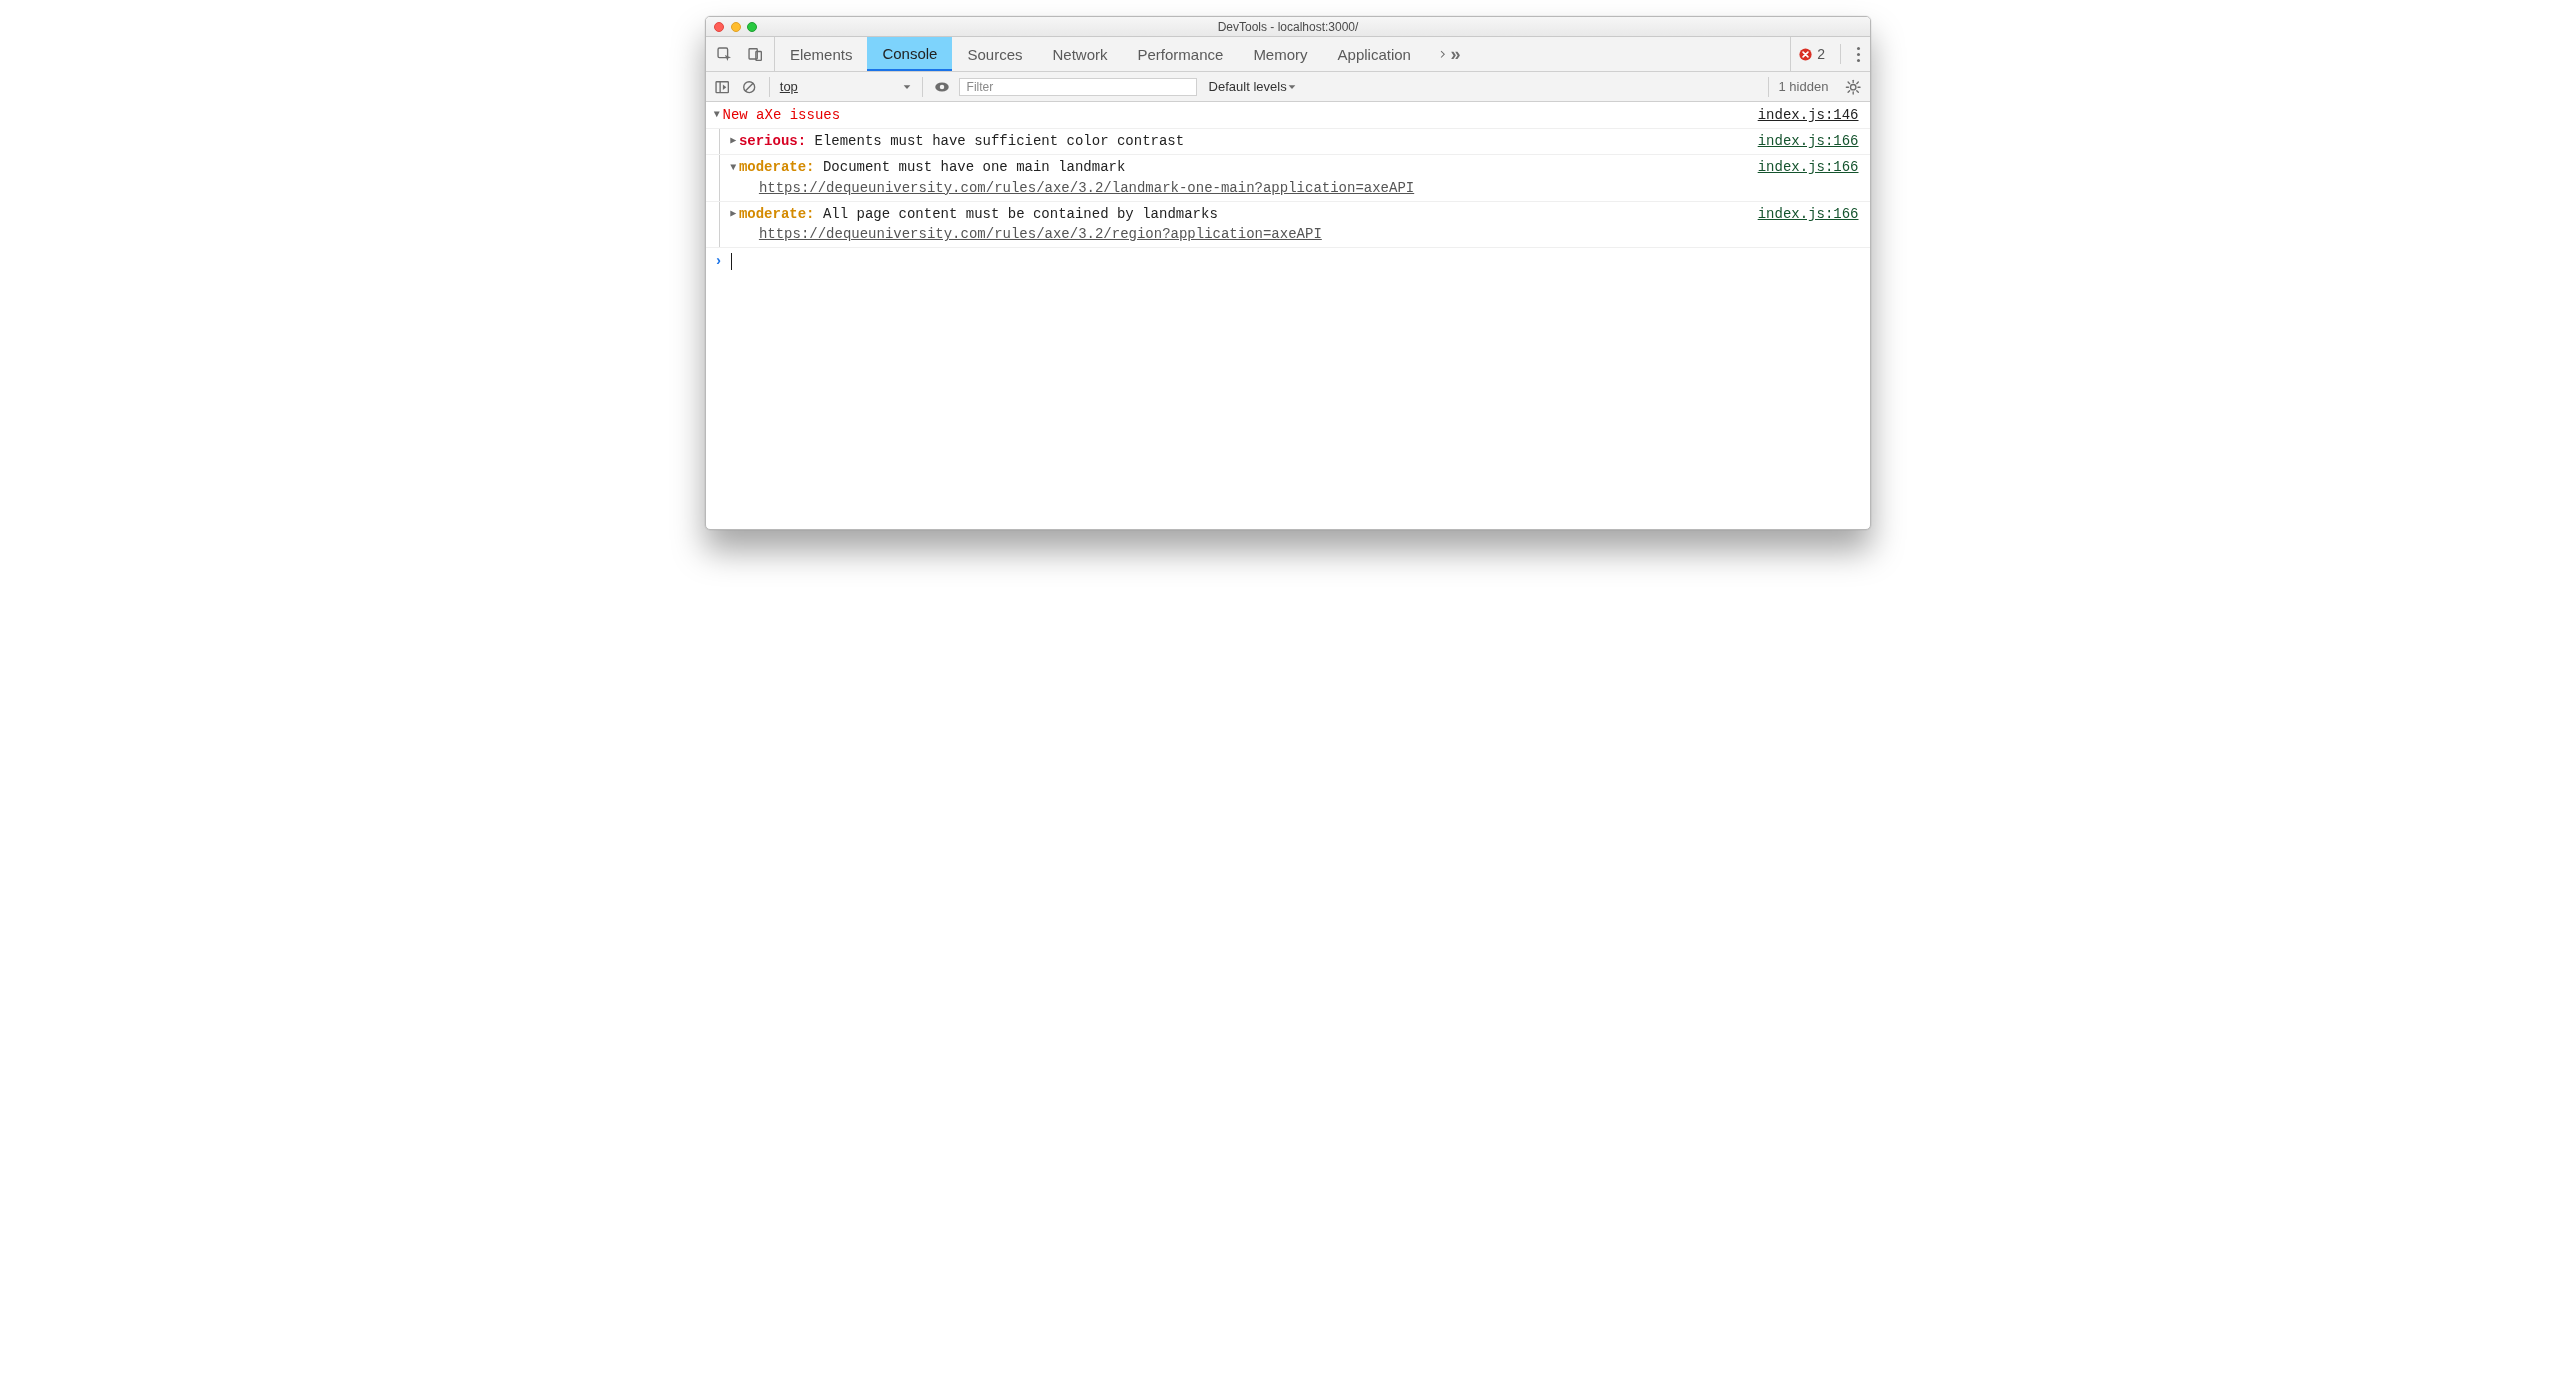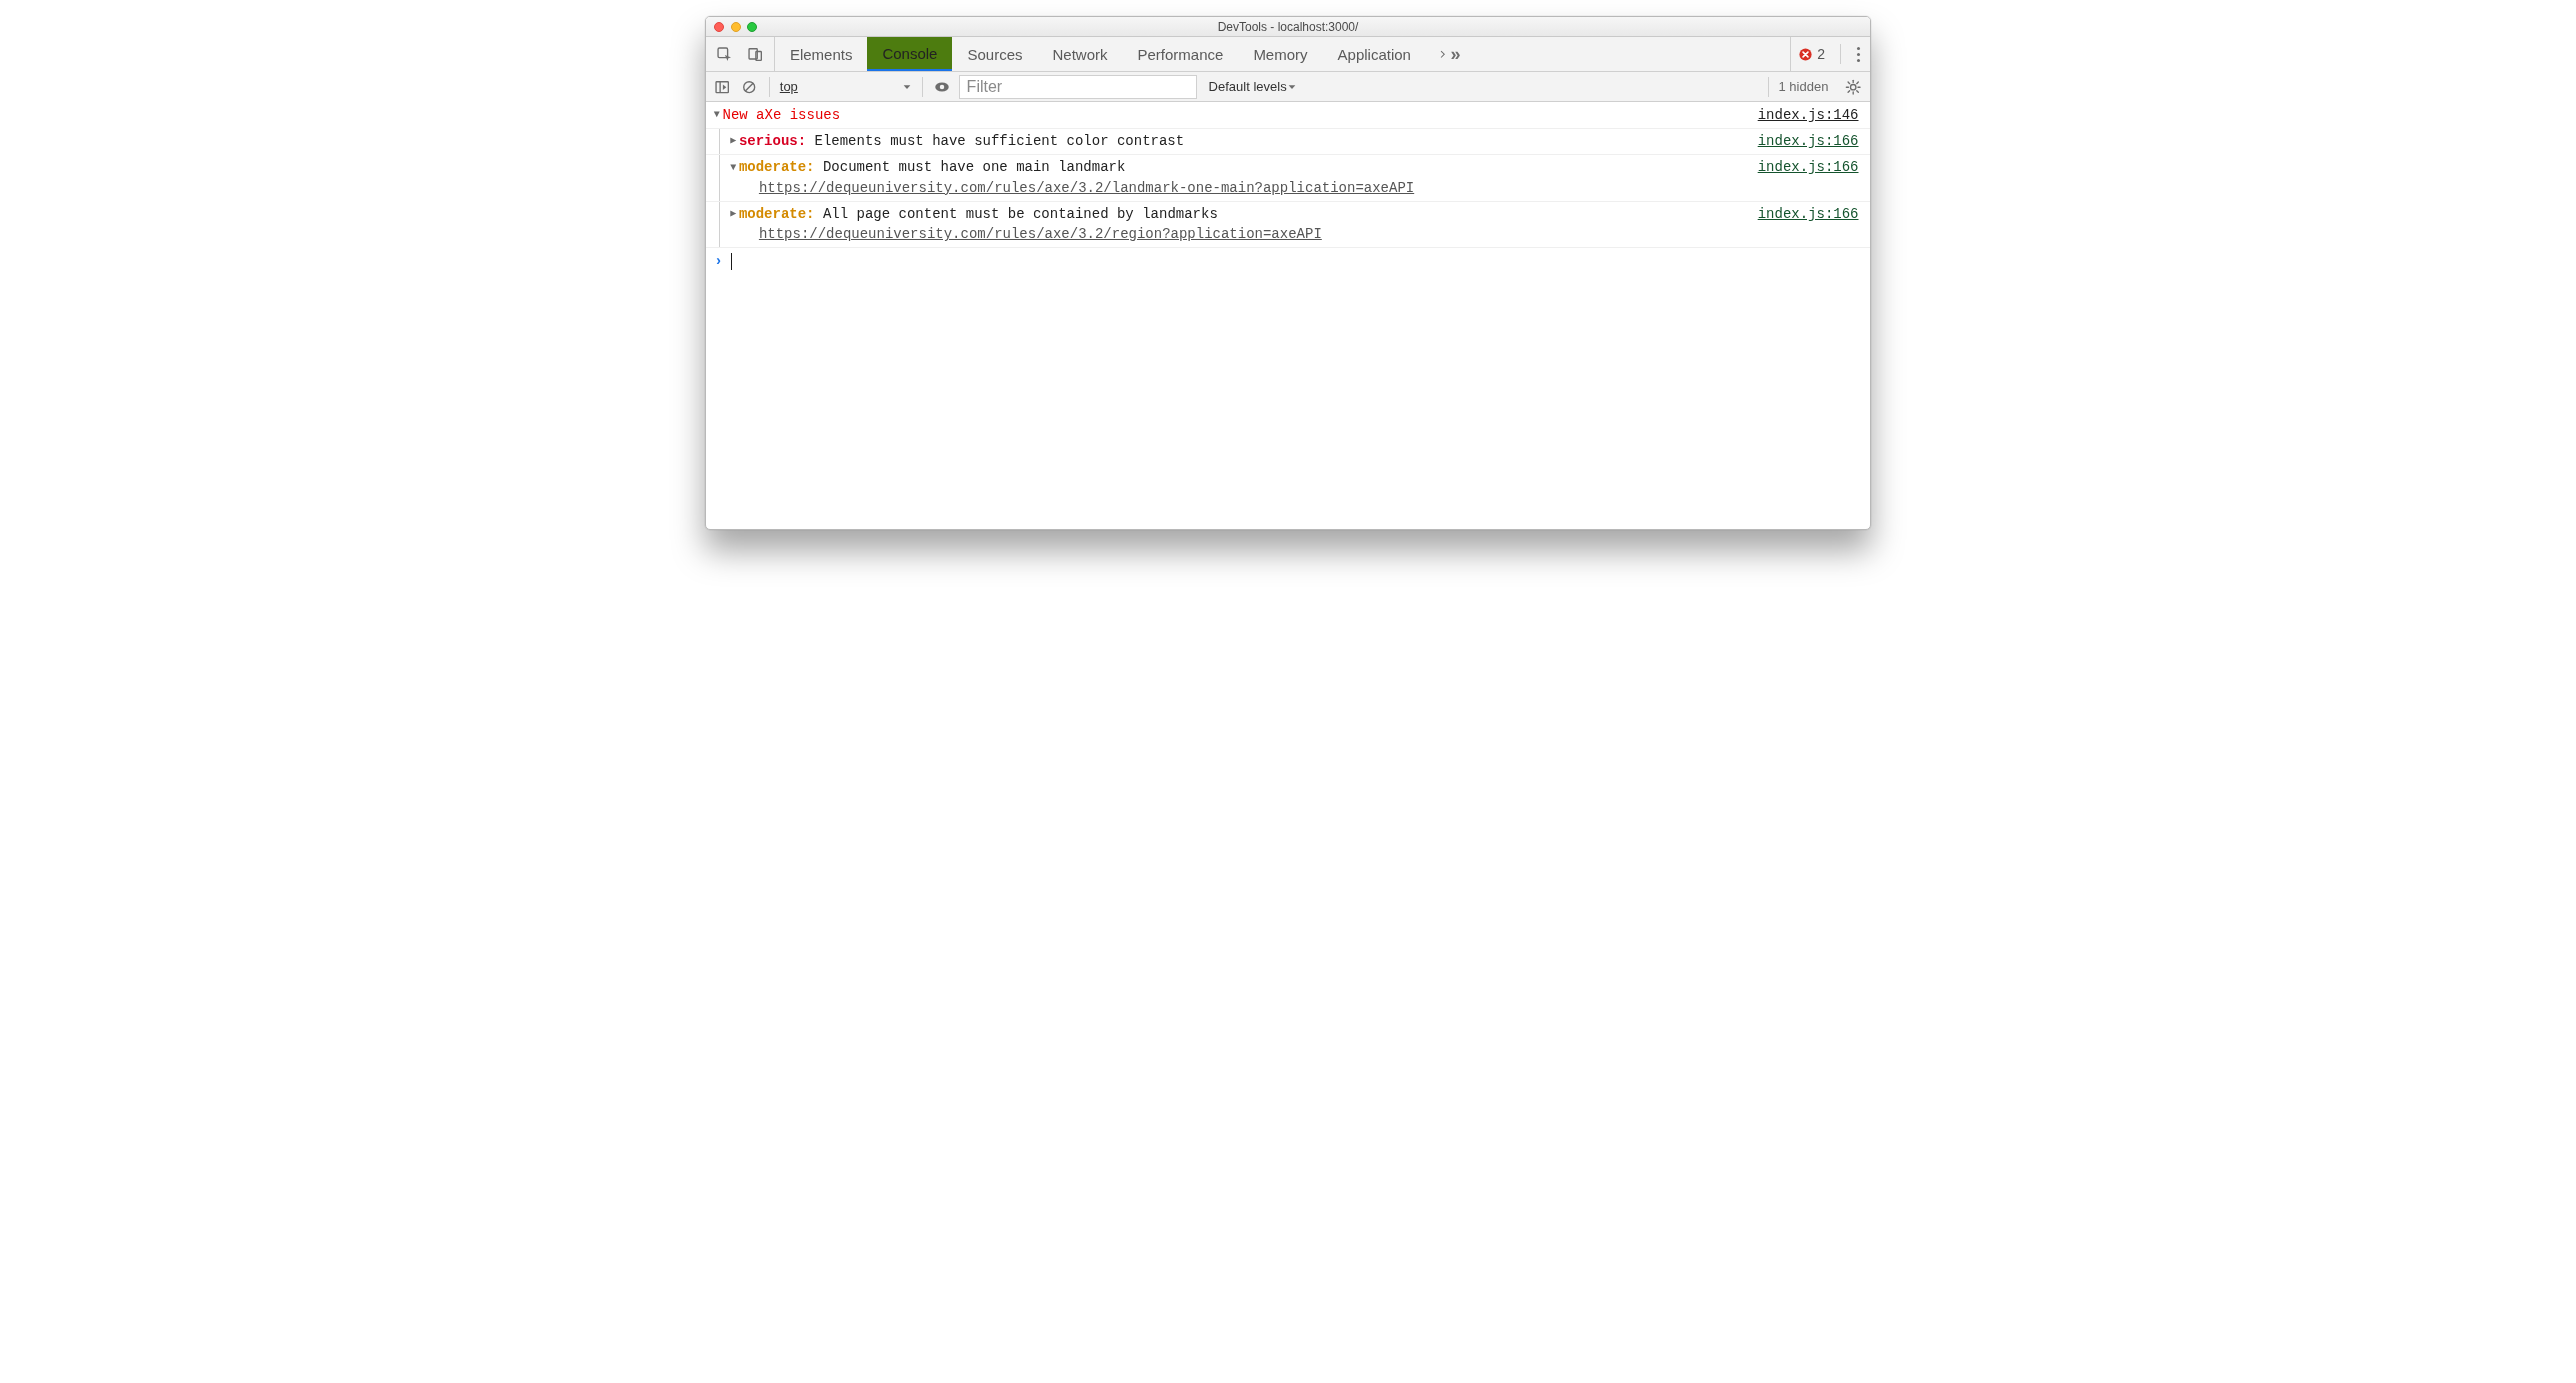--- a/index.html
+++ b/index.html
@@ -44,44 +44,44 @@
     height: 35px;
     border-bottom: 0.8px solid #cfcfcf;
     background:#f3f3f3;
     font-size: 15px;
     color:#5a5a5a;
   }
   .ts-left, .ts-right { display:flex; align-items:center; }
   .ts-left { padding: 0 8.2px; border-right:0.8px solid #cfcfcf; gap:11.5px; }
   .ts-right { margin-left:auto; padding:0 8.2px; gap:11.5px; border-left:0.8px solid #cfcfcf;}
   .tab { padding: 0 15px; display:flex; align-items:center; cursor:default; color:#5a5a5a; }
-  .tab.active { color:#222; border-bottom: 2.5px solid #1a73e8; background:#4d7c0f; }
+  .tab.active { color:#222; border-bottom: 2.5px solid #1a73e8; background:#7dd3fc; }
   .more-chevron { font-weight:bold; padding:0 8.2px; display:flex; align-items:center; }
   .errcount { display:flex; align-items:center; gap:5px; color:#555; font-size:14px;}
   .kebab { display:flex; flex-direction:column; gap:2.5px; padding:3.3px 1.6px;}
   .kebab span{ width:3.3px;height:3.3px;background:#6d6d6d;border-radius:50%;}
 
   
   .toolbar {
     display:flex; align-items:center;
     height:30px;
     background:#f3f3f3;
     border-bottom:0.8px solid #cfcfcf;
     padding:0 6.6px;
     gap:6.6px;
     font-size:13px;
     color:#5a5a5a;
   }
   .tb-icon { display:inline-flex; align-items:center; justify-content:center; width:20px; height:20px;}
   .divider { width:0.8px; height:20px; background:#cfcfcf; margin:0 3.3px;}
   .context-select { display:flex; align-items:center; gap:104px; color:#333;text-decoration:underline;}
   .filter-input {
-    flex:0 0 238px; height:24px;
+    flex:0 0 238px; height:18px;
     background:#fff; border:0.8px solid #d0d0d0;
-    padding:0 6.6px; font-size:16px; color:#1d4ed8;
+    padding:0 6.6px; font-size:12px; color:#1d4ed8;
   }
   .filter-input::placeholder{ color:#8a8a8a; }
   .levels { display:flex; align-items:center; color:#333; margin-left:5px;}
   .toolbar .spacer{ flex:1; }
   .hidden-count { color:#6a6a6a; margin-right:5px;}
   .tb-rightgroup{display:flex;align-items:center;gap:10px; border-left:0.8px solid #cfcfcf; padding-left:10px;}
 
   
   .console { font-family: Menlo, Consolas, "Courier New", monospace; font-size:14px; line-height:1.45; }
   .row { display:flex; padding:2.5px 11.5px 2.5px 5px; border-bottom:0.8px solid #efefef; }

